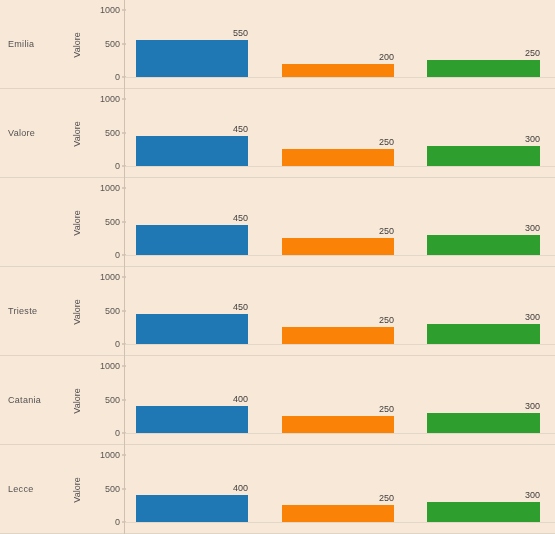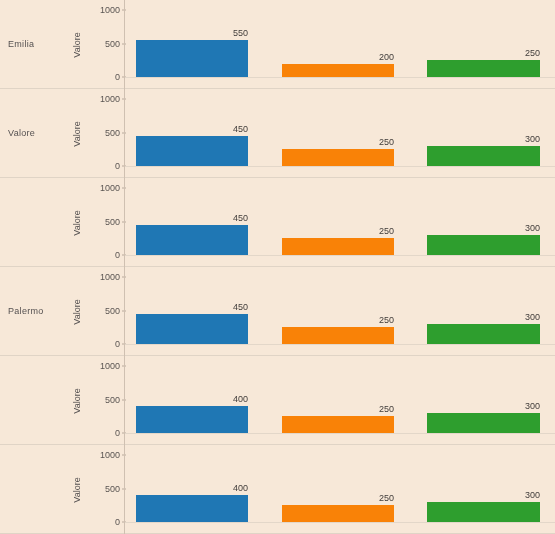--- a/index.html
+++ b/index.html
@@ -214,21 +214,21 @@
           <div class="bar" style="height: 16.75px; background: rgb(249, 130, 7);"></div>
           <div class="bar-value" style="bottom: 30.75px;">250</div>
         </div>
         <div class="bar-slot" style="left: 302px; width: 113px;">
           <div class="bar" style="height: 20.1px; background: rgb(46, 158, 46);"></div>
           <div class="bar-value" style="bottom: 34.1px;">300</div>
         </div>
       </div>
     </div>
     <div class="panel-row">
-      <div class="row-label">Palermo</div>
+      <div class="row-label">Trieste</div>
       <div class="axis-title">
         <span>Valore</span>
       </div>
       <div class="axis-ticks">
         <div class="tick" style="top: 10px;">1000</div>
         <div class="tick-mark" style="top: 10px;"></div>
         <div class="tick" style="top: 43.5px;">500</div>
         <div class="tick-mark" style="top: 43.5px;"></div>
         <div class="tick" style="top: 77px;">0</div>
         <div class="tick-mark" style="top: 77px;"></div>
@@ -244,20 +244,21 @@
           <div class="bar" style="height: 16.75px; background: rgb(249, 130, 7);"></div>
           <div class="bar-value" style="bottom: 30.75px;">250</div>
         </div>
         <div class="bar-slot" style="left: 302px; width: 113px;">
           <div class="bar" style="height: 20.1px; background: rgb(46, 158, 46);"></div>
           <div class="bar-value" style="bottom: 34.1px;">300</div>
         </div>
       </div>
     </div>
     <div class="panel-row">
+      <div class="row-label">Catania</div>
       <div class="axis-title">
         <span>Valore</span>
       </div>
       <div class="axis-ticks">
         <div class="tick" style="top: 10px;">1000</div>
         <div class="tick-mark" style="top: 10px;"></div>
         <div class="tick" style="top: 43.5px;">500</div>
         <div class="tick-mark" style="top: 43.5px;"></div>
         <div class="tick" style="top: 77px;">0</div>
         <div class="tick-mark" style="top: 77px;"></div>
@@ -273,20 +274,21 @@
           <div class="bar" style="height: 16.75px; background: rgb(249, 130, 7);"></div>
           <div class="bar-value" style="bottom: 30.75px;">250</div>
         </div>
         <div class="bar-slot" style="left: 302px; width: 113px;">
           <div class="bar" style="height: 20.1px; background: rgb(46, 158, 46);"></div>
           <div class="bar-value" style="bottom: 34.1px;">300</div>
         </div>
       </div>
     </div>
     <div class="panel-row">
+      <div class="row-label">Lecce</div>
       <div class="axis-title">
         <span>Valore</span>
       </div>
       <div class="axis-ticks">
         <div class="tick" style="top: 10px;">1000</div>
         <div class="tick-mark" style="top: 10px;"></div>
         <div class="tick" style="top: 43.5px;">500</div>
         <div class="tick-mark" style="top: 43.5px;"></div>
         <div class="tick" style="top: 77px;">0</div>
         <div class="tick-mark" style="top: 77px;"></div>

